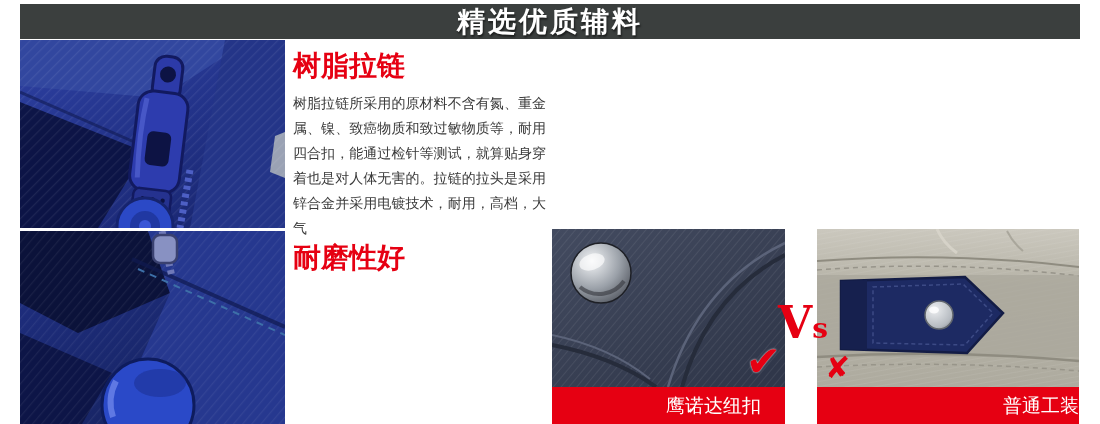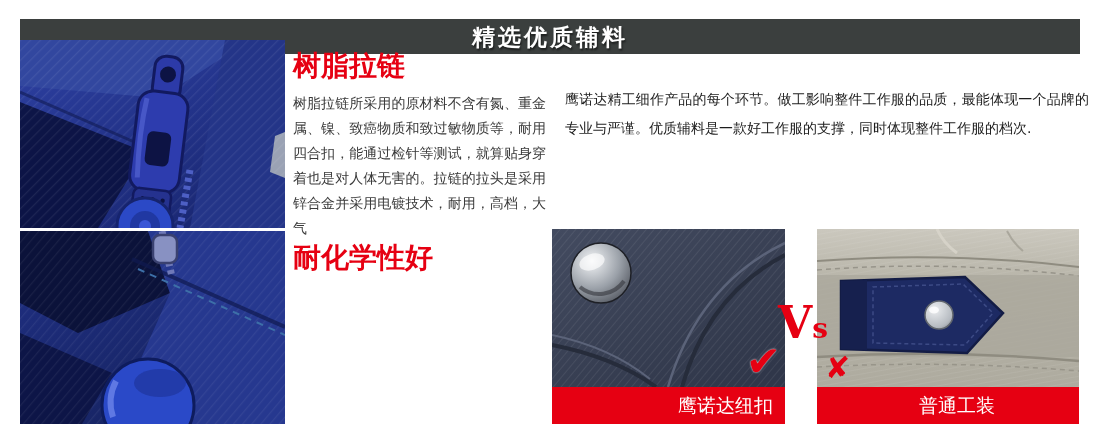--- a/index.html
+++ b/index.html
@@ -3,23 +3,23 @@
 <meta charset="utf-8">
 <style>
   * { box-sizing: border-box; }
   html,body { margin:0; padding:0; background:#ffffff; }
   .page {
     position:relative; width:1100px; height:424px; background:#fff;
     overflow:hidden; font-family:"DejaVu Sans","Liberation Sans",sans-serif;
   }
   
   .banner {
-    position:absolute; left:20px; top:19px; width:1060px; height:35px;
+    position:absolute; left:20px; top:4px; width:1060px; height:35px;
     background:#3b3f3e; color:#fff; text-align:center; line-height:36px;
-    font-size:23px; font-weight:bold; letter-spacing:3px;
+    font-size:28px; font-weight:bold; letter-spacing:3px;
     text-shadow:1px 2px 2px rgba(0,0,0,.55);
   }
   
   .photo { position:absolute; display:block; }
   .photo-zipper { left:20px; top:40px; }
   .photo-snap   { left:20px; top:231px; }
   
   .feature { position:absolute; left:293px; width:253px; }
   .feature-1 { top:42px; }
   .feature-2 { top:234px; }
@@ -44,22 +44,22 @@
   
   .comp { position:absolute; top:229px; }
   .comp-good { left:552px; width:233px; height:195px; }
   .comp-bad  { left:817px; width:262px; height:195px; }
   .comp svg { position:absolute; left:0; top:0; }
   .comp-bar {
     position:absolute; left:0; top:158px; width:100%; height:37px;
     background:#e60012; color:#fff; line-height:37px; font-size:19px;
     font-family:"DejaVu Serif","Liberation Serif",serif;
   }
-  .bar-right { text-align:right; padding-right:12px; }
-  .bar-left  { text-align:center;  padding-left:18px; }
+  .bar-right { text-align:right; padding-right:24px; }
+  .bar-left  { text-align:right;  padding-left:18px; }
   .mark { position:absolute; color:#e60012; font-weight:bold; z-index:4;
           font-family:"DejaVu Sans","Liberation Sans",sans-serif; }
   .mark-check { right:4px; top:112px; font-size:42px; line-height:42px;
                 text-shadow:0 0 2px #fff; }
   .mark-x { left:8px; top:124px; font-size:30px; line-height:30px; }
   .vs {
     position:absolute; left:778px; top:300px; width:40px; text-align:left;
     color:#e60012; font-family:"DejaVu Serif","Liberation Serif",serif;
     font-weight:bold; z-index:5; line-height:46px; white-space:nowrap;
   }
@@ -135,25 +135,24 @@
     <path d="M 93,186 A 46 46 0 0 1 96,150" stroke="#6d85ea" stroke-width="6" fill="none" opacity="0.8"></path>
     <ellipse cx="140" cy="152" rx="26" ry="14" fill="#1c2f92" opacity="0.55"></ellipse>
   </svg>
 
   <div class="feature feature-1">
     <h3 class="feature-heading">树脂拉链</h3>
     <p class="feature-body">树脂拉链所采用的原材料不含有氮、重金属、镍、致癌物质和致过敏物质等，耐用四合扣，能通过检针等测试，就算贴身穿着也是对人体无害的。拉链的拉头是采用锌合金并采用电镀技术，耐用，高档，大气</p>
   </div>
 
   <div class="feature feature-2">
-    <h3 class="feature-heading">耐化学性好</h3>
+    <h3 class="feature-heading">耐磨性好</h3>
   </div>
 
   <div class="intro">
-    <p class="intro-body">鹰诺达精工细作产品的每个环节。做工影响整件工作服的品质，最能体现一个品牌的专业与严谨。优质辅料是一款好工作服的支撑，同时体现整件工作服的档次.</p>
   </div>
 
   <div class="comp comp-good">
     <svg width="233" height="158" viewBox="0 0 233 158">
       <defs>
         <linearGradient id="navyBg" x1="0" y1="0" x2="0.8" y2="1">
           <stop offset="0" stop-color="#434b60"></stop>
             <stop offset="1" stop-color="#30374a"></stop>
         </linearGradient>
         <radialGradient id="metal" cx="0.35" cy="0.3" r="0.85">

